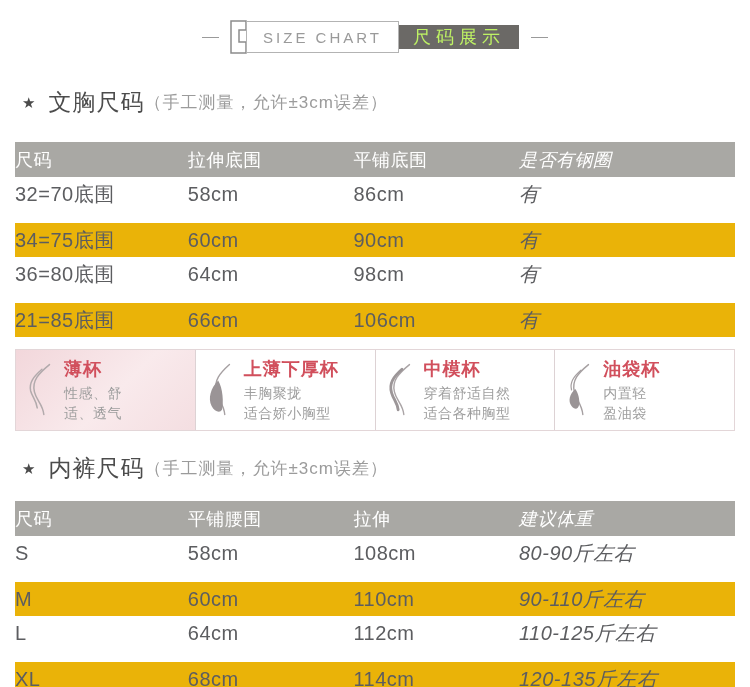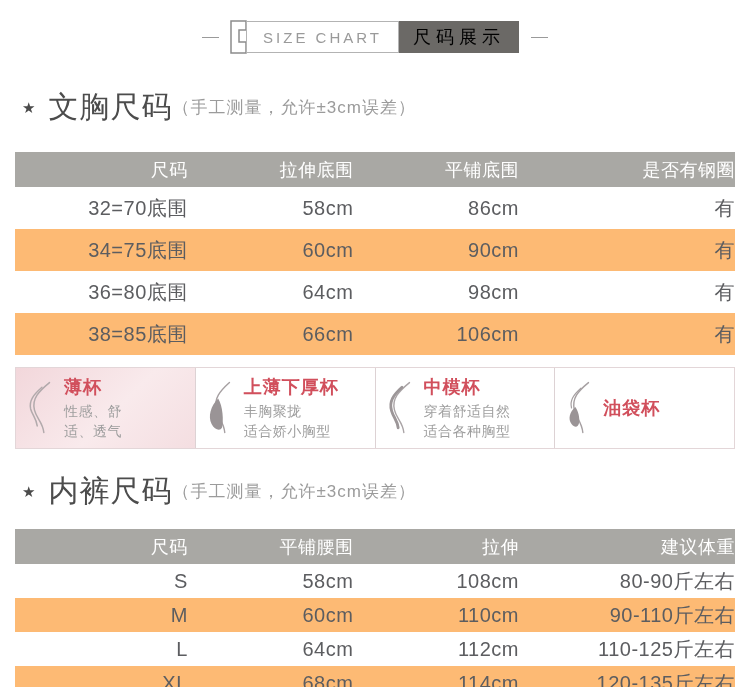--- a/index.html
+++ b/index.html
@@ -8,43 +8,43 @@
 
   
   .header-band { display:flex; align-items:center; justify-content:center; padding-top:19px; }
   .dash { width:17px; height:1px; background:#9a9a9a; }
   .dash.left { margin-right:10px; }
   .dash.right { margin-left:12px; }
   .bracket { display:block; margin-right:-1px; }
   .box-en { height:32px; display:flex; align-items:center; background:#ffffff;
     border:1px solid #b3b3b3; padding:0 16px; color:#9a9a9a; font-size:15px;
     letter-spacing:3px; }
-  .box-cn { height:32px; display:flex; align-items:center; background:#6b6966;
-    padding:0 14px; color:#000000; font-size:18px; letter-spacing:5px; }
+  .box-cn { height:24px; display:flex; align-items:center; background:#6b6966;
+    padding:0 14px; color:#bef264; font-size:18px; letter-spacing:5px; }
 
   
   .section-title { display:flex; align-items:center; padding-left:22px; }
   .section-title.bra { margin-top:32px; }
   .section-title.panty { margin-top:22px; }
   .star { color:#4b4b4b; font-size:15px; margin-right:13px; }
-  .title-main { color:#4c4c4c; font-size:30px; letter-spacing:1px; }
+  .title-main { color:#4c4c4c; font-size:23px; letter-spacing:1px; }
   .title-note { color:#9b9b9b; font-size:17px; margin-left:0; letter-spacing:1px; }
 
   
   .size-table { margin:0 15px; }
   .size-table.bra { margin-top:24px; }
   .size-table.panty { margin-top:17px; }
   .t-head { display:flex; align-items:center; background:#a9a8a4; height:35px;
     color:#ffffff; font-size:18px; }
   .t-row { display:flex; align-items:center; font-size:20px; color:#5c5d60; }
-  .size-table.bra .t-row { height:42px; }
+  .size-table.bra .t-row { height:34px; }
   .size-table.panty .t-row { height:34px; }
-  .t-row.alt { background:#fdba74; }
-  .c { text-align:right; letter-spacing:0.5px; }
-  .c1 { width:24%; } .c2 { width:23%; } .c3 { width:23%; } .c4 { width:30%; }
+  .t-row.alt { background:#eab308;margin-top:12px; }
+  .c { text-align:left; letter-spacing:0.5px; }
+  .c1 { width:24%; } .c2 { width:23%; } .c3 { width:23%; } .c4 { width:30%;font-style:italic; }
 
   
   .cup-strip { display:flex; margin:12px 15px 0 15px; height:82px;
     border:1px solid #e3d6d8; }
   .cup-cell { flex:1 1 0; display:flex; align-items:center; padding:8px 4px 8px 9px;
     background:#ffffff; }
   .cup-cell + .cup-cell { border-left:1px solid #ddd2d4; }
   .cup-cell.highlight { background:linear-gradient(135deg,#f2d7db 0%,#f9eaec 55%,#f4dee1 100%); }
   .cup-icon { width:32px; height:62px; flex-shrink:0; margin-right:7px; }
   .cup-text { min-width:0; }
@@ -90,21 +90,21 @@
     <span class="c c3">90cm</span>
     <span class="c c4">有</span>
   </div>
   <div class="t-row">
     <span class="c c1">36=80底围</span>
     <span class="c c2">64cm</span>
     <span class="c c3">98cm</span>
     <span class="c c4">有</span>
   </div>
   <div class="t-row alt">
-    <span class="c c1">38=85底围</span>
+    <span class="c c1">21=85底围</span>
     <span class="c c2">66cm</span>
     <span class="c c3">106cm</span>
     <span class="c c4">有</span>
   </div>
 </div>
 
 <div class="cup-strip">
 
   <div class="cup-cell highlight">
     <svg class="cup-icon" viewBox="0 0 34 62">
@@ -144,20 +144,22 @@
 
 
   <div class="cup-cell">
     <svg class="cup-icon" viewBox="0 0 34 62">
       <path d="M26 4 C15 13, 8 21, 11 33 C13 42, 19 46, 20 57" fill="none" stroke="#a6a0a2" stroke-width="1.5" stroke-linecap="round"></path>
       <path d="M18 10 C10 17, 6 23, 8 31" fill="none" stroke="#a6a0a2" stroke-width="1.3" stroke-linecap="round"></path>
       <path d="M12 30 C6 35, 4 43, 8 48 C11 52, 15 52, 16 47 C17 41, 15 34, 12 30 Z" fill="#9a9496"></path>
     </svg>
     <div class="cup-text">
       <div class="cup-name">油袋杯</div>
+      <div class="cup-desc">内置轻
+盈油袋</div>
     </div>
   </div>
 
 </div>
 
 <div class="section-title panty">
   <span class="star">★</span>
   <span class="title-main">内裤尺码</span>
   <span class="title-note">（手工测量，允许±3cm误差）</span>
 </div>

